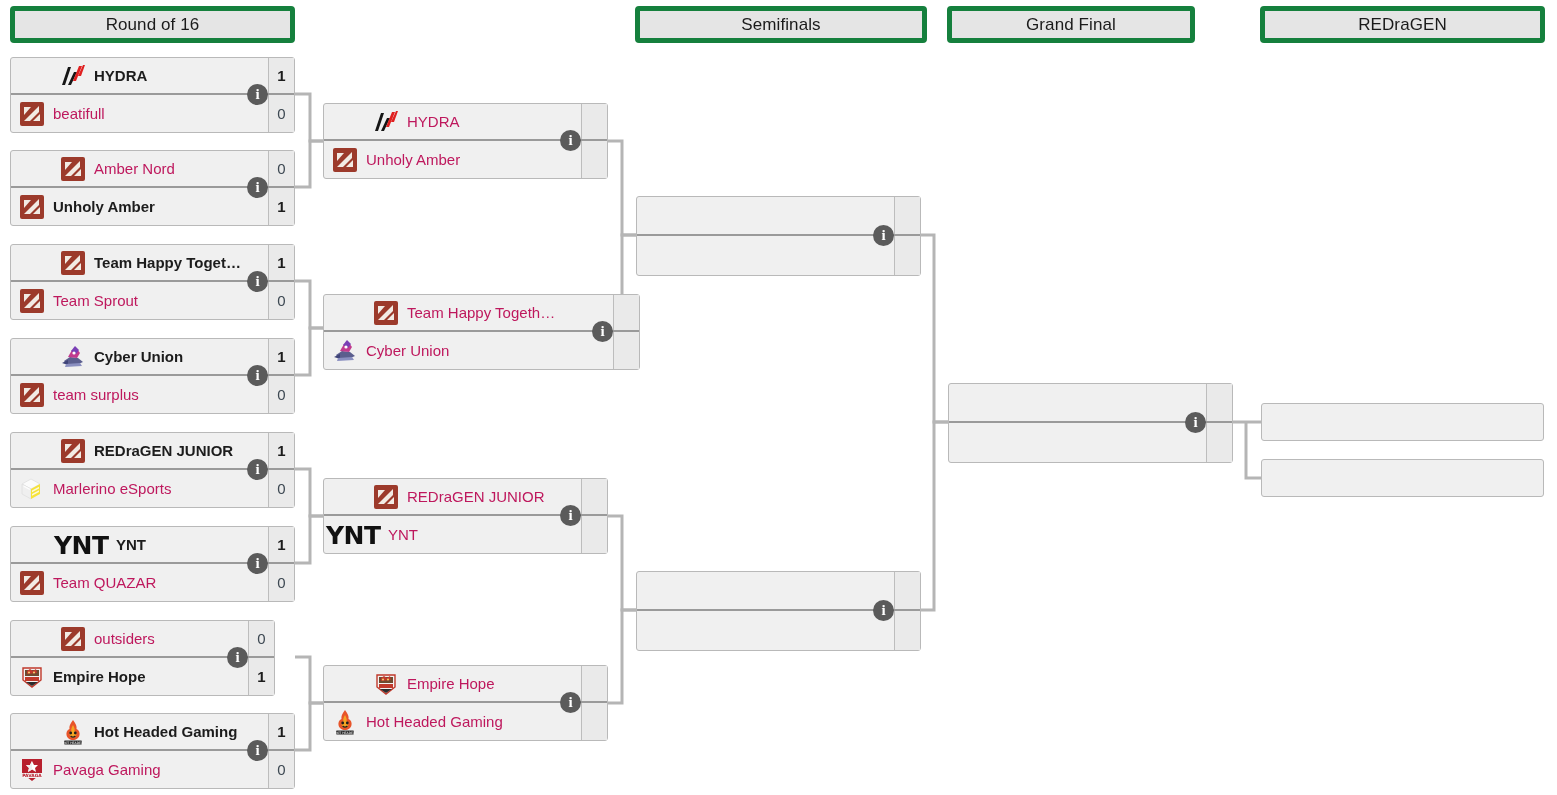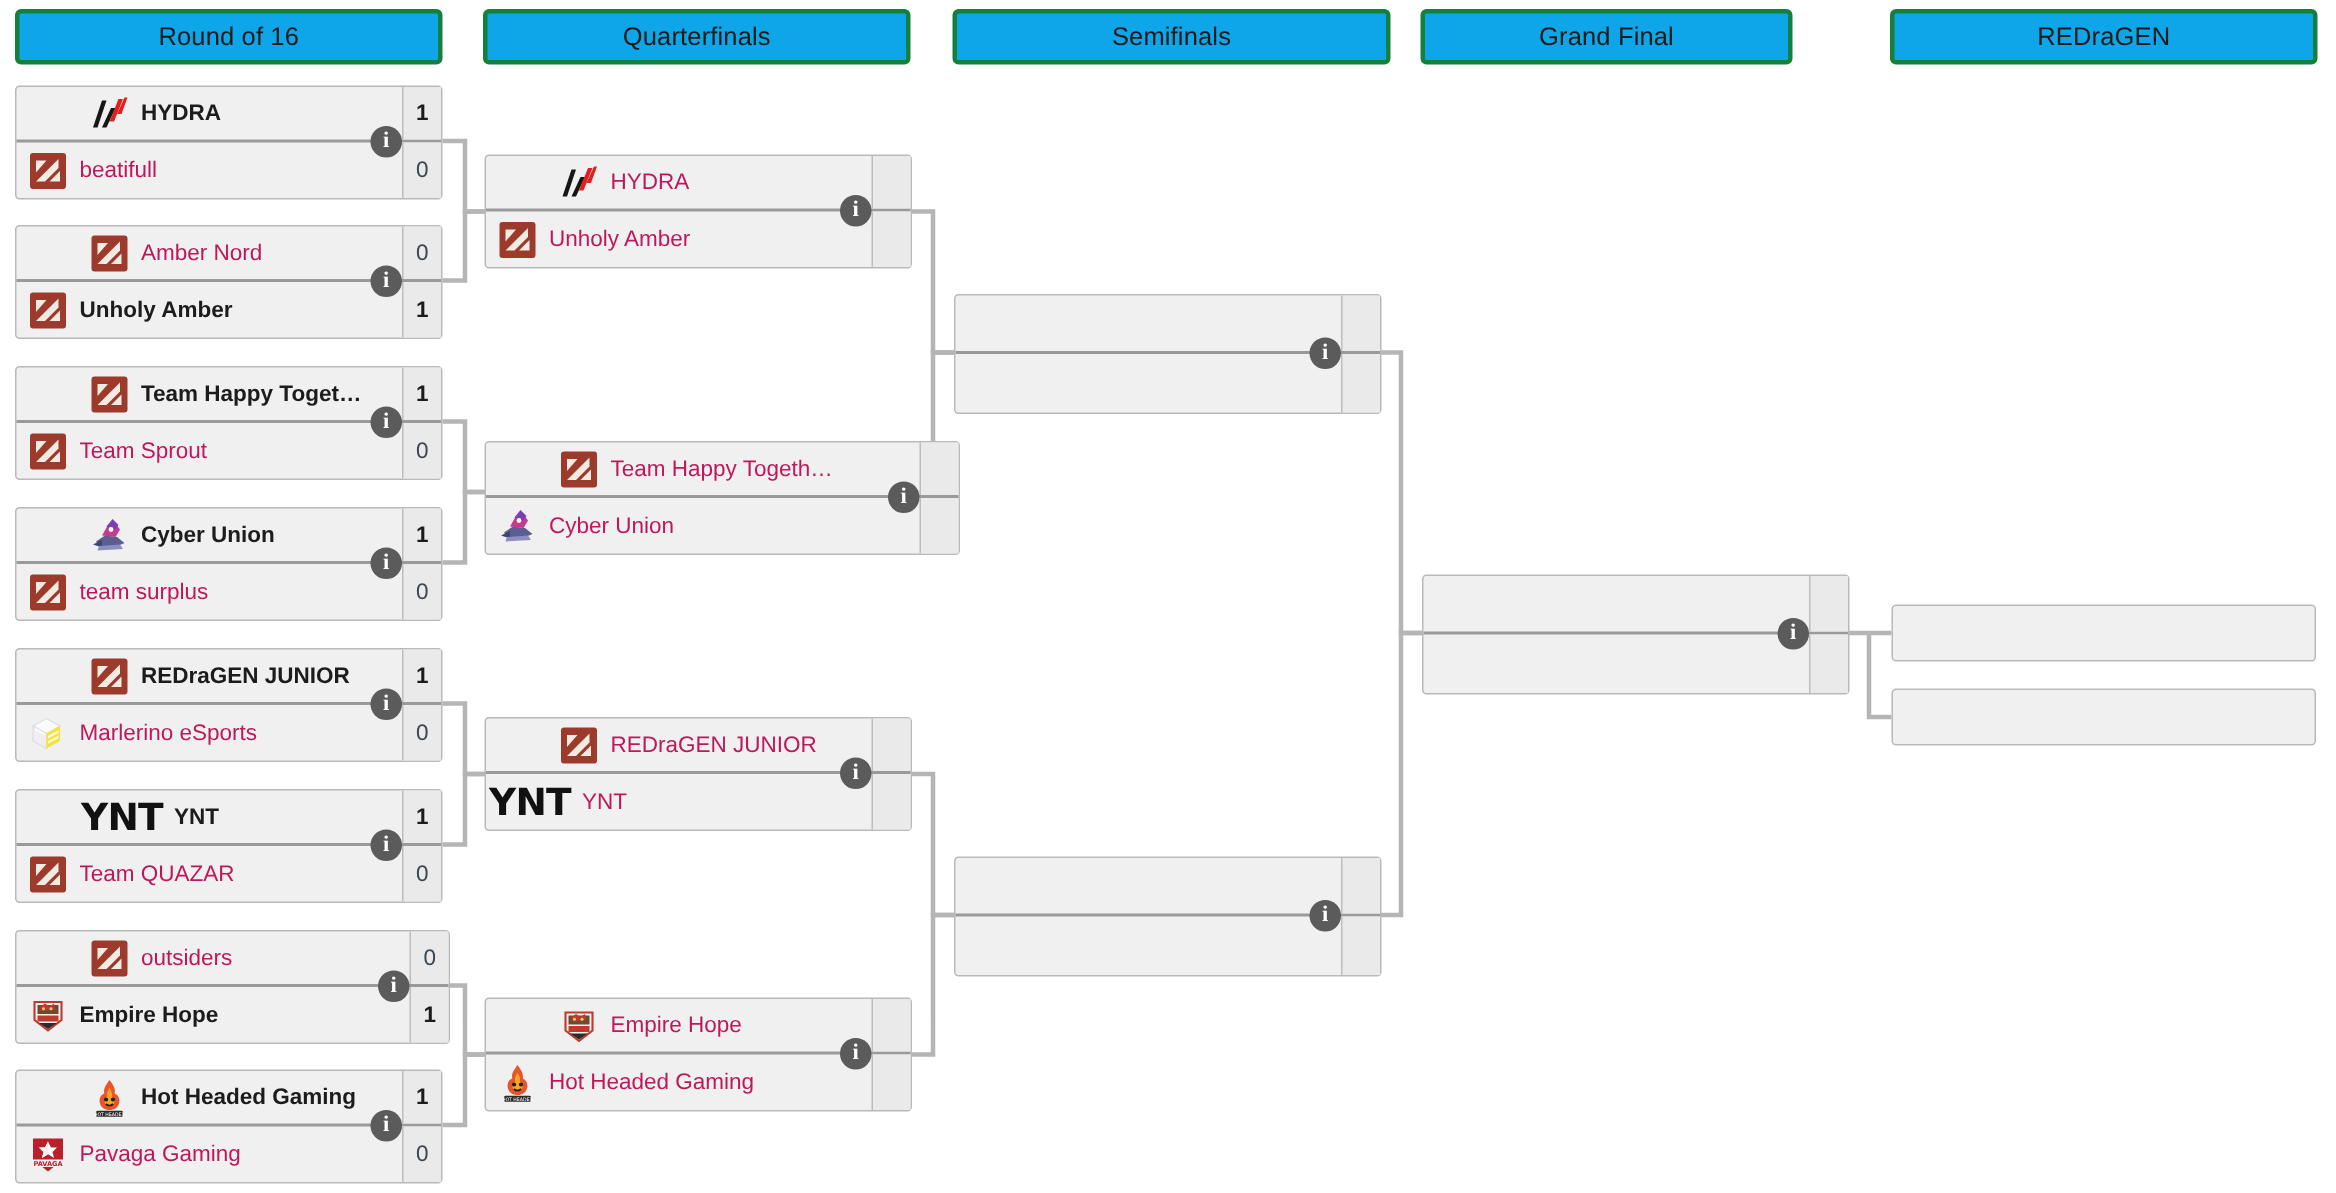--- a/index.html
+++ b/index.html
@@ -23,22 +23,22 @@
     left: 0; top: 0;
     width: 1557px; height: 795px;
     pointer-events: none;
   }
   #connectors path { fill: none; stroke: #b5b5b5; stroke-width: 3; }
 
   
   .round-header {
     position: absolute;
     height: 37px;
-    background: #0ea5e9;
-    border: 3px solid #15803d;
+    background: #e5e5e5;
+    border: 5px solid #15803d;
     border-radius: 4px;
     display: flex;
     align-items: center;
     justify-content: center;
     font-size: 17px;
     color: #1b1b1b;
     letter-spacing: .1px;
   }
 
   
@@ -161,21 +161,20 @@
     <path d="M607 703 L622 703 L622 610 L636 610"></path>
 
     <path d="M919 235 L934 235 L934 422 L948 422"></path>
     <path d="M919 610 L934 610 L934 422 L948 422"></path>
 
     <path d="M1231 422 L1246 422 L1246 422 L1261 422"></path>
     <path d="M1246 422 L1246 478 L1261 478"></path>
   </svg>
 
   <div class="round-header" style="left:10px;  top:6px; width:285px;">Round of 16</div>
-  <div class="round-header" style="left:322px; top:6px; width:285px;">Quarterfinals</div>
   <div class="round-header" style="left:635px; top:6px; width:292px;">Semifinals</div>
   <div class="round-header" style="left:947px; top:6px; width:248px;">Grand Final</div>
   <div class="round-header" style="left:1260px;top:6px; width:285px;">REDraGEN</div>
 
   <div class="match" style="left:10px; top:57px; width:285px;">
     <div class="row top">
       <span class="logo">
           <svg width="30" height="26" viewBox="0 0 30 26">
       <path d="M4 22 L10 4 L13 4 L7 22 Z" fill="#161616"></path>
       <path d="M10 22 L16 9 L19 9 L13 22 Z" fill="#161616"></path>
@@ -333,21 +332,21 @@
       <path d="M5 20 L20 5 L20 11 L11 20 Z" fill="#f2ebe4"></path>
       <path d="M5 14 L5 6 L12 6 Z" fill="#f2ebe4"></path>
       <path d="M14 20 L21 20 L21 13 Z" fill="#f2ebe4"></path>
     </svg>
         </span>
       <span class="tname">Team QUAZAR</span>
       <span class="score">0</span>
     </div>
   </div>
 
-  <div class="match" style="left:10px; top:620px; width:290px;">
+  <div class="match" style="left:10px; top:620px; width:265px;">
     <div class="row top">
       <span class="logo">
           <svg width="26" height="26" viewBox="0 0 26 26">
       <rect x="1" y="1" width="24" height="24" rx="2" fill="#9c3a2b"></rect>
       <path d="M5 20 L20 5 L20 11 L11 20 Z" fill="#f2ebe4"></path>
       <path d="M5 14 L5 6 L12 6 Z" fill="#f2ebe4"></path>
       <path d="M14 20 L21 20 L21 13 Z" fill="#f2ebe4"></path>
     </svg>
         </span>
       <span class="tname">outsiders</span>

